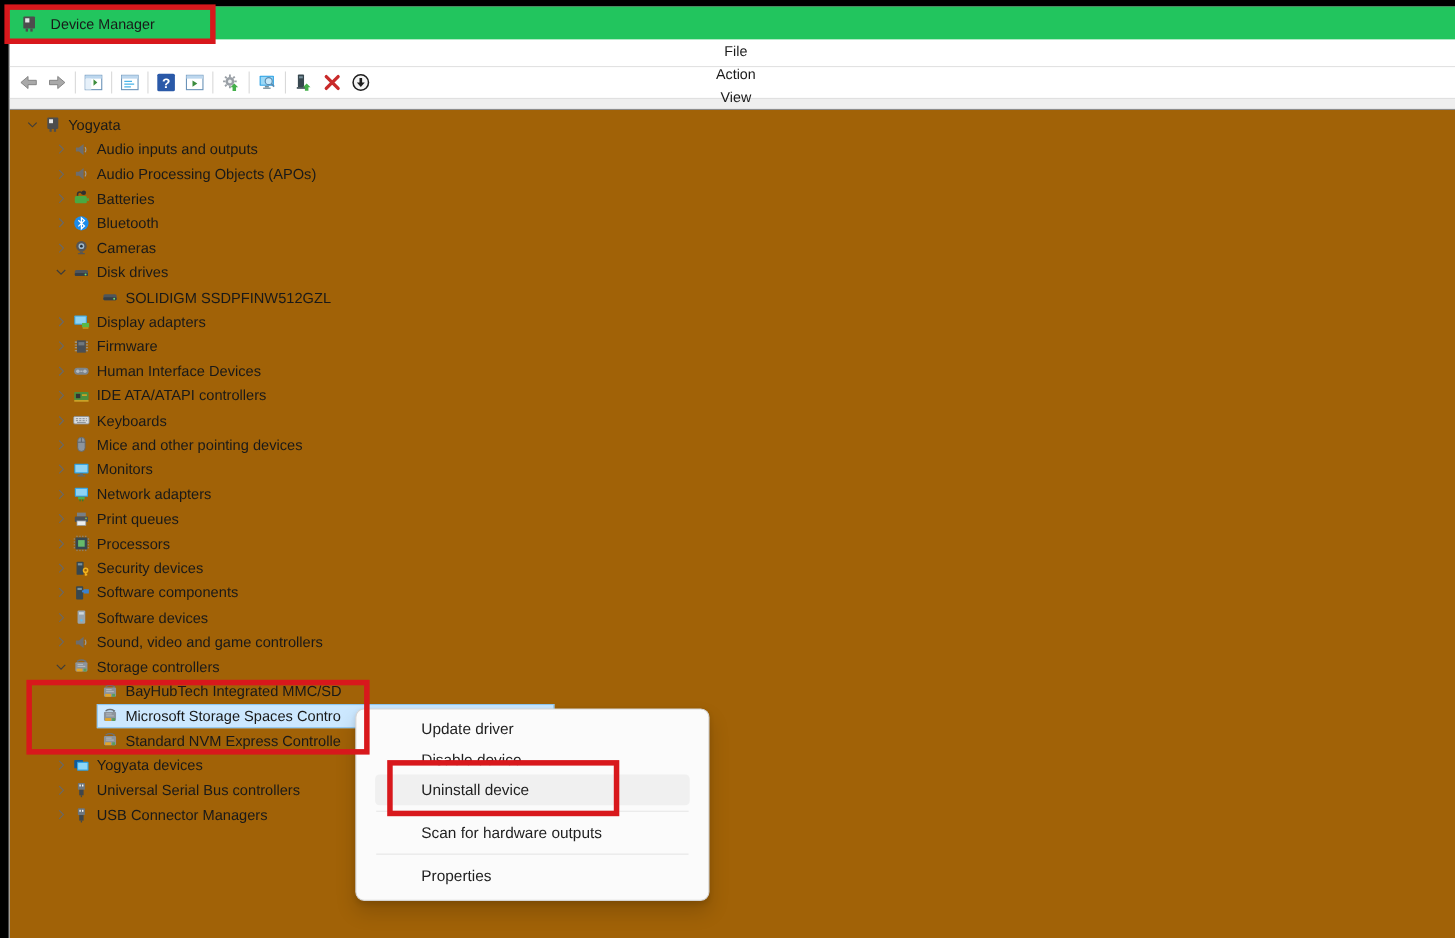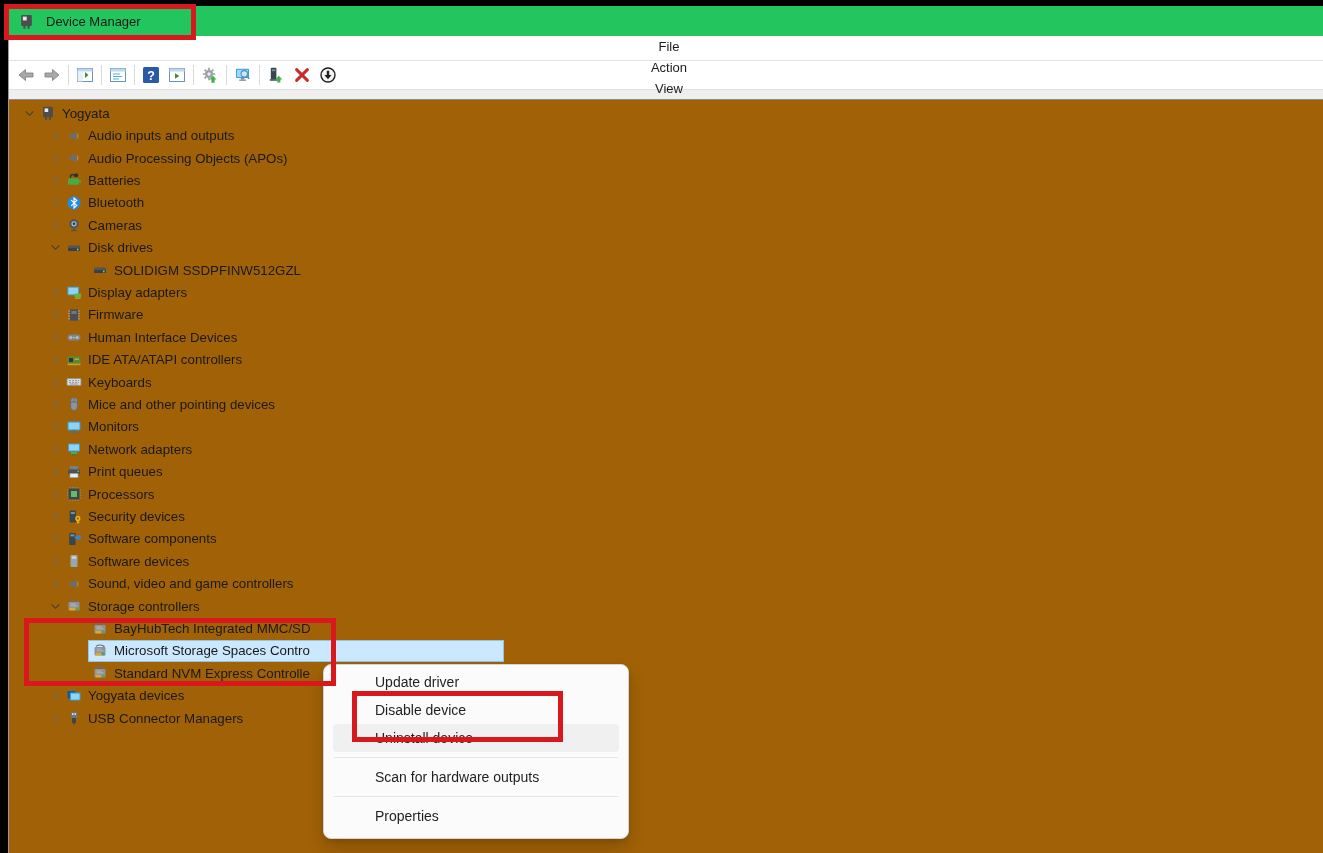--- a/index.html
+++ b/index.html
@@ -27,22 +27,22 @@
   .d0{padding-left:12px}.d1{padding-left:38px}.d2{padding-left:64px}
   .chev{width:16px;height:16px;margin-right:3px;flex:none;display:flex;align-items:center;justify-content:center;}
   .chev svg{width:15px;height:15px;display:block}
   .ticon{width:16px;height:16px;margin-right:6px;flex:none;}
   .ticon svg{width:16px;height:16px;display:block}
   .lbl{font-size:13.3px;color:#191919;}
   .selection{position:absolute;left:79px;top:540px;width:416px;height:22px;
              background:#cce8ff;border:1px solid #8ec6f0;box-sizing:border-box;z-index:0;}
 
   
-  .ctx{position:absolute;left:323px;top:664px;width:296px;background:#fbfbfb;
-       border:1px solid #d5d5d5;border-radius:8px;padding:3px 4px 8px;z-index:5;
+  .ctx{position:absolute;left:323px;top:644px;width:296px;background:#fbfbfb;
+       border:1px solid #d5d5d5;border-radius:8px;padding:3px 12px 8px;z-index:5;
        box-shadow:0 10px 18px rgba(0,0,0,.16),0 2px 5px rgba(0,0,0,.10);}
   .ctx-item{height:28px;display:flex;align-items:center;padding-left:42px;
             font-size:14px;color:#1f1f1f;margin:0 5px;border-radius:4px;}
   .ctx-item.hl{background:#f0f0f0;}
   .ctx-sep{height:1px;background:#e6e6e6;margin:5px 6px;}
 
   
   .abox{position:absolute;border:5px solid #d8181c;box-sizing:border-box;z-index:10;pointer-events:none;}
   #box1{left:4px;top:4px;width:192px;height:36px;}
   #box2{left:24px;top:618px;width:312px;height:68px;}
@@ -591,20 +591,37 @@
           </span>
           <span class="ticon">
             <svg viewBox="0 0 16 16">
               <rect x="4.8" y="1.8" width="6.4" height="6.2" rx="0.8" fill="#6d767e"></rect>
               <rect x="6.2" y="3.2" width="1.2" height="1.8" fill="#fff"></rect>
               <rect x="8.6" y="3.2" width="1.2" height="1.8" fill="#fff"></rect>
               <rect x="6" y="8" width="4" height="5" fill="#3e464d"></rect>
               <rect x="7.4" y="13" width="1.2" height="1.7" fill="#3e464d"></rect>
             </svg>
           </span>
+          <span class="lbl">Universal Serial Bus controllers</span>
+        </div>
+        <div class="row d1">
+          <span class="chev">
+            <svg viewBox="0 0 16 16">
+              <path d="M6.2 3.9L10.3 8l-4.1 4.1" fill="none" stroke="#686868" stroke-width="1.1"></path>
+            </svg>
+          </span>
+          <span class="ticon">
+            <svg viewBox="0 0 16 16">
+              <rect x="4.8" y="1.8" width="6.4" height="6.2" rx="0.8" fill="#6d767e"></rect>
+              <rect x="6.2" y="3.2" width="1.2" height="1.8" fill="#fff"></rect>
+              <rect x="8.6" y="3.2" width="1.2" height="1.8" fill="#fff"></rect>
+              <rect x="6" y="8" width="4" height="5" fill="#3e464d"></rect>
+              <rect x="7.4" y="13" width="1.2" height="1.7" fill="#3e464d"></rect>
+            </svg>
+          </span>
           <span class="lbl">USB Connector Managers</span>
         </div>
       </div>
   </div>
 </div>
 
 <div class="ctx" id="ctx">
     <div class="ctx-item">Update driver</div>
     <div class="ctx-item">Disable device</div>
     <div class="ctx-item hl">Uninstall device</div>

